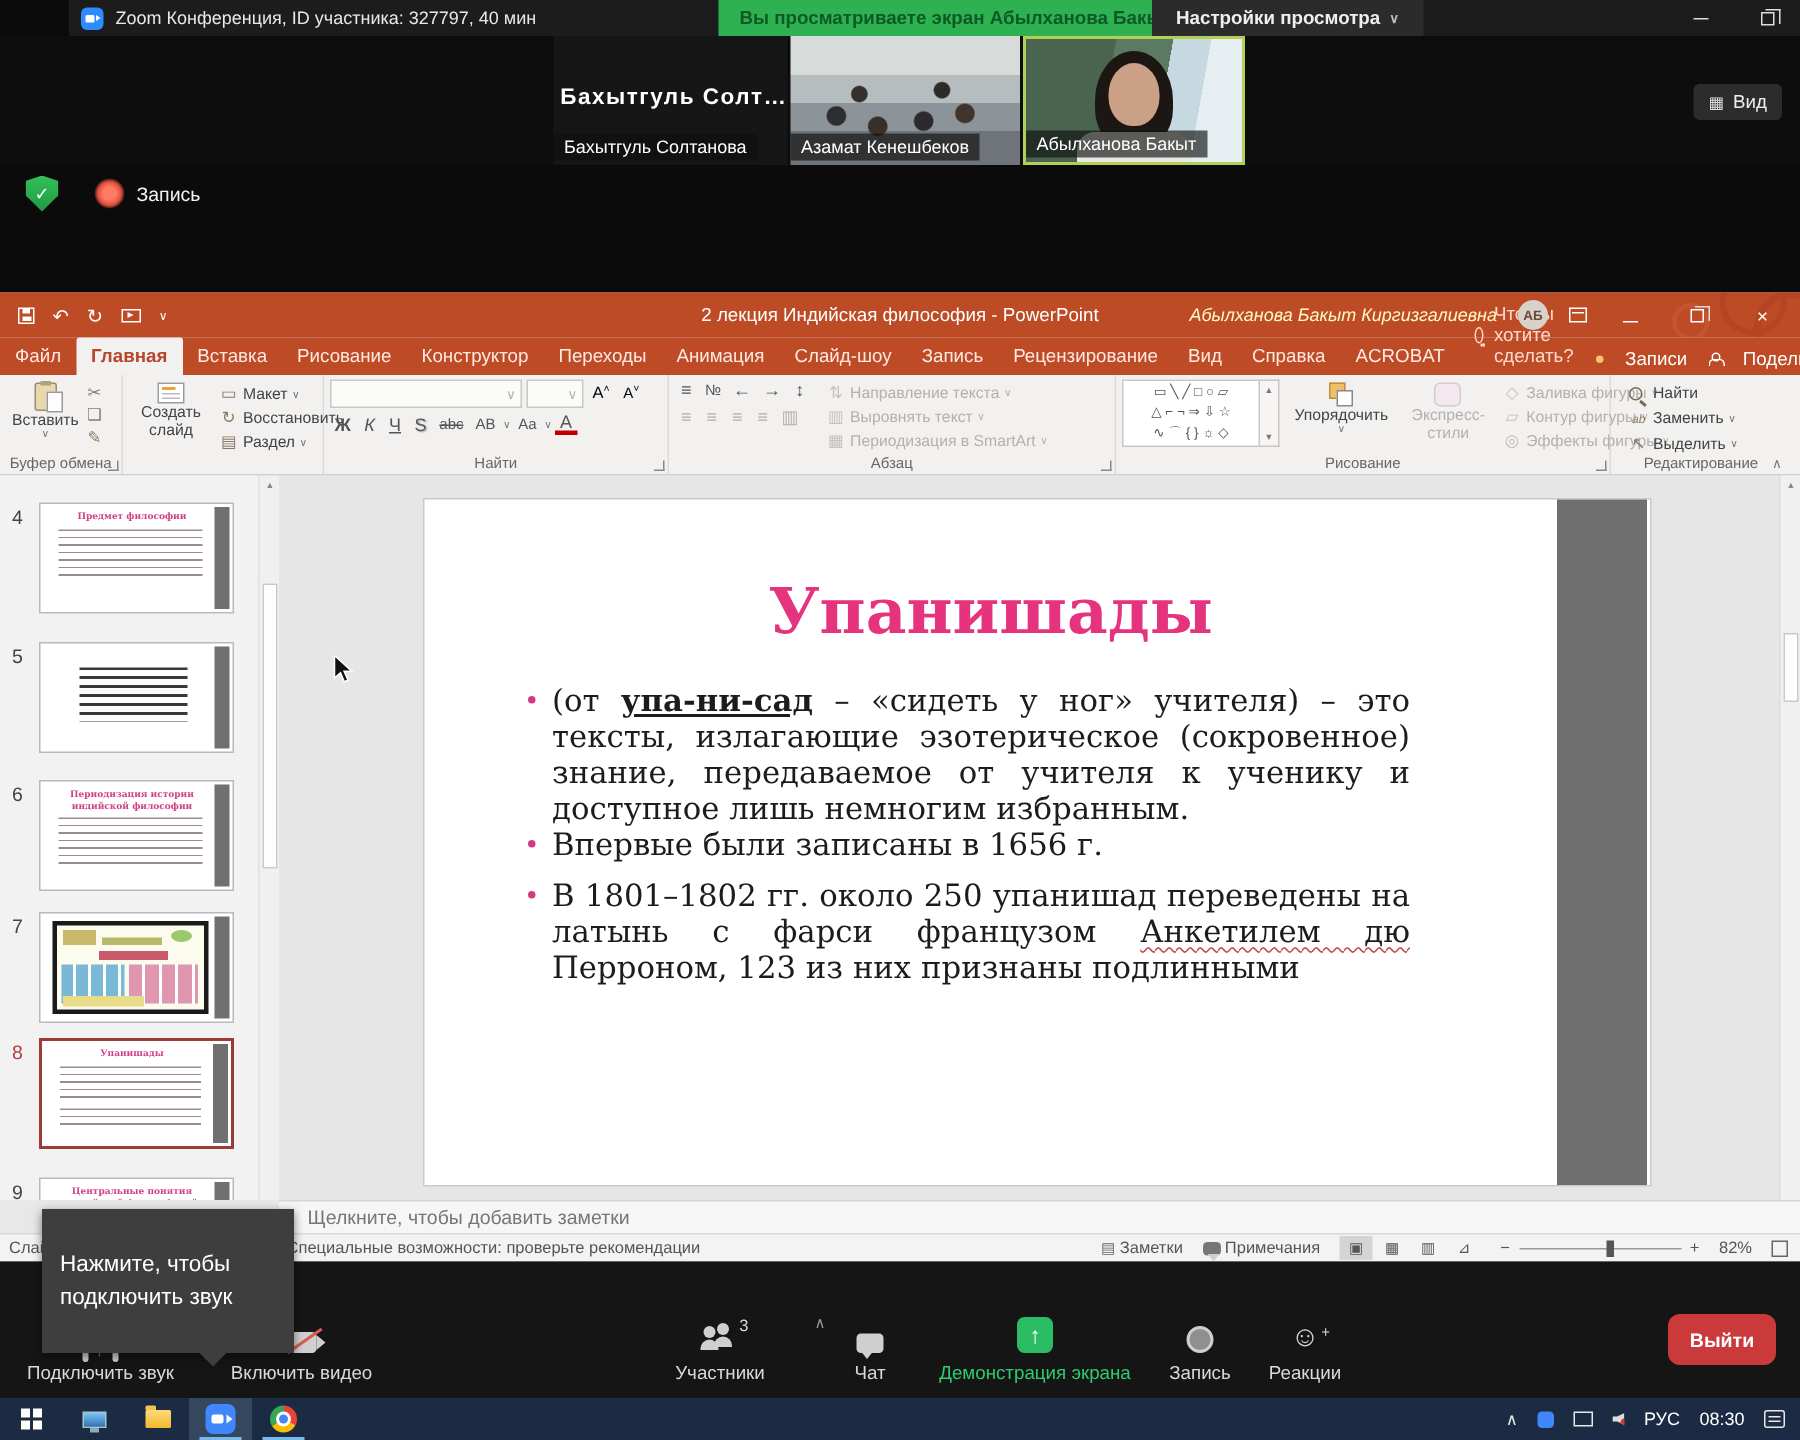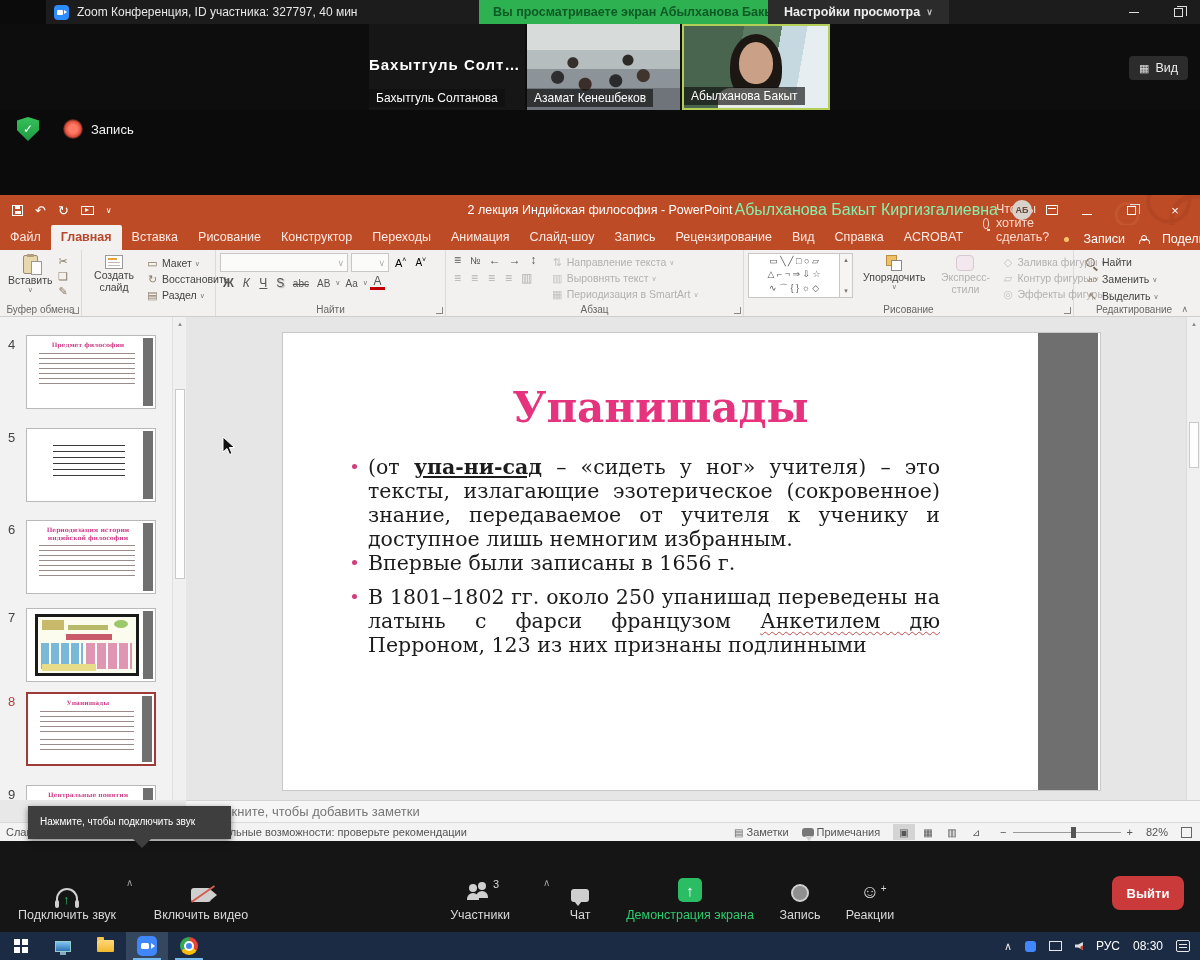--- a/index.html
+++ b/index.html
@@ -18,21 +18,21 @@
   .wbtn { width:45px; height:24px; display:flex; align-items:center; justify-content:center; color:#ddd; font-size:13px; }
   .i-min { width:10px; height:1px; background:#ddd; display:inline-block; }
   .i-restore { width:9px; height:9px; border:1px solid #ddd; position:relative; display:inline-block; }
   .i-restore::before { content:""; position:absolute; left:2px; top:-3px; width:9px; height:9px; border:1px solid #ddd; border-left:none; border-bottom:none; }
 
   
   #strip { position:absolute; top:24px; left:0; width:1200px; height:86px; background:#0d0d0d; }
   .tile { position:absolute; top:0; height:86px; overflow:hidden; }
   .tile-label { position:absolute; left:0; bottom:3px; background:rgba(15,15,15,.65); color:#fff; font-size:12px; padding:2px 7px; white-space:nowrap; }
   #tile1 { left:369px; width:156px; background:#161616; }
-  #tile1 .bigname { position:absolute; width:100%; top:32px; text-align:left; color:#fff; font-weight:bold; font-size:15px; letter-spacing:1px; }
+  #tile1 .bigname { position:absolute; width:100%; top:32px; text-align:right; color:#fff; font-weight:bold; font-size:15px; letter-spacing:1px; }
   #tile2 { left:527px; width:153px; background:
      radial-gradient(circle 7px at 20% 62%, #2e2e30 0 6px, transparent 7px),
      radial-gradient(circle 7px at 38% 70%, #3a2e28 0 6px, transparent 7px),
      radial-gradient(circle 7px at 58% 66%, #2b2b2e 0 6px, transparent 7px),
      radial-gradient(circle 7px at 76% 60%, #40342c 0 6px, transparent 7px),
      radial-gradient(circle 6px at 30% 45%, #35302c 0 5px, transparent 6px),
      radial-gradient(circle 6px at 66% 42%, #2e2a28 0 5px, transparent 6px),
      linear-gradient(#d7dbd9 0 30%, #b6bdbf 30% 52%, #8d9499 52% 74%, #6e747a 74% 100%); }
   #tile3 { left:682px; width:148px; border:2px solid #b3cf57; background:linear-gradient(100deg,#49644f 0 38%, #5b7a62 38% 62%, #c6d9e0 62% 78%, #e6eef2 78% 100%); }
   #tile3 .hair { position:absolute; left:46px; top:8px; width:52px; height:66px; background:#1d1713; border-radius:50% 50% 42% 42%; }
@@ -56,21 +56,21 @@
                  radial-gradient(circle 16px at 72% 65%, transparent 9px, #cf6a42 10px 12px, transparent 13px); }
   .qat { display:flex; align-items:center; gap:12px; margin-left:12px; z-index:2; }
   .qat .g { font-size:13px; color:#fff; }
   .i-save { width:11px; height:11px; border:1px solid #fff; position:relative; display:inline-block; }
   .i-save::before { content:""; position:absolute; left:2px; top:0; width:5px; height:3px; background:#fff; }
   .i-save::after { content:""; position:absolute; left:2px; bottom:1px; width:6px; height:3px; background:#fff; }
   .i-present { width:13px; height:9px; border:1px solid #fff; position:relative; display:inline-block; }
   .i-present::before { content:""; position:absolute; left:3px; top:1px; border-left:4px solid #fff; border-top:2.5px solid transparent; border-bottom:2.5px solid transparent; }
   .ppt-doc-title { position:absolute; left:0; right:0; text-align:center; font-size:12.5px; color:#fff; z-index:1; }
   .ppt-tb-right { position:absolute; right:0; top:0; height:30px; display:flex; align-items:center; gap:14px; padding-right:10px; z-index:2; }
-  .ppt-user { font-size:16px; color:#86efac; }
+  .ppt-user { font-size:12px; color:#fef9c3;font-style:italic; }
   .ppt-avatar { width:20px; height:20px; border-radius:50%; background:#d9d2cc; color:#6b4a3a; font-size:9px; font-weight:bold; display:flex; align-items:center; justify-content:center; }
   .i-ribopts { width:12px; height:10px; border:1px solid #fff; position:relative; display:inline-block; }
   .i-ribopts::before { content:""; position:absolute; left:1px; top:2px; right:1px; height:1px; background:#fff; }
   .pwbtn { color:#fff; font-size:13px; width:30px; text-align:center; }
 
   .ppt-tabs { position:absolute; top:30px; left:0; width:100%; height:25px; background:#bd4b26; display:flex; align-items:flex-end; }
   .ptab { color:#ffe9e2; font-size:12.5px; padding:5px 10px 6px; white-space:nowrap; }
   .ptab.active { background:#f2f1f0; color:#b7472a; font-weight:bold; border-radius:2px 2px 0 0; }
   .tellme { display:flex; align-items:center; gap:7px; color:#ffd9cc; font-size:12.5px; padding:5px 10px 6px; }
   .bulb { width:11px; height:11px; border:1px solid #ffd9cc; border-radius:50%; position:relative; }
@@ -153,21 +153,21 @@
   .st-ic { font-size:10px; color:#666; }
   .viewbtns { display:flex; gap:2px; }
   .vb { width:22px; height:16px; display:flex; align-items:center; justify-content:center; font-size:10px; color:#555; }
   .vb.on { background:#d4d4d4; }
   .zoom-slider { display:flex; align-items:center; gap:6px; }
   .zs-track { width:108px; height:1px; background:#9a9a9a; position:relative; }
   .zs-thumb { position:absolute; left:58px; top:-5px; width:5px; height:11px; background:#555; }
   .fit-ic { width:11px; height:11px; border:1px solid #666; position:relative; }
 
   
-  #tooltip { position:absolute; left:28px; top:806px; width:203px; background:#3e3e3e; color:#fff; font-size:10px; line-height:1.45; padding:9px 12px; z-index:60; box-shadow:0 2px 6px rgba(0,0,0,.5); }
+  #tooltip { position:absolute; left:28px; top:806px; width:168px; background:#3e3e3e; color:#fff; font-size:15px; line-height:1.45; padding:26px 12px; z-index:60; box-shadow:0 2px 6px rgba(0,0,0,.5); }
   #tooltip::after { content:""; position:absolute; left:105px; bottom:-9px; border-left:9px solid transparent; border-right:9px solid transparent; border-top:9px solid #3e3e3e; }
 
   
   #zm-toolbar { position:absolute; top:841px; left:0; width:1200px; height:91px; background:#151515; }
   .tool { position:absolute; bottom:10px; display:flex; flex-direction:column; align-items:center; gap:6px; color:#d9d9d9; font-size:12.5px; white-space:nowrap; }
   .tool .ticon { height:26px; display:flex; align-items:flex-end; justify-content:center; }
   .chev { position:absolute; bottom:44px; color:#9a9a9a; font-size:10px; }
   .headset { width:22px; height:14px; border:2.5px solid #cfcfcf; border-bottom:none; border-radius:11px 11px 0 0; position:relative; }
   .headset::before { content:""; position:absolute; left:-3px; bottom:-6px; width:4px; height:8px; background:#cfcfcf; border-radius:2px; }
   .headset::after { content:""; position:absolute; right:-3px; bottom:-6px; width:4px; height:8px; background:#cfcfcf; border-radius:2px; }

